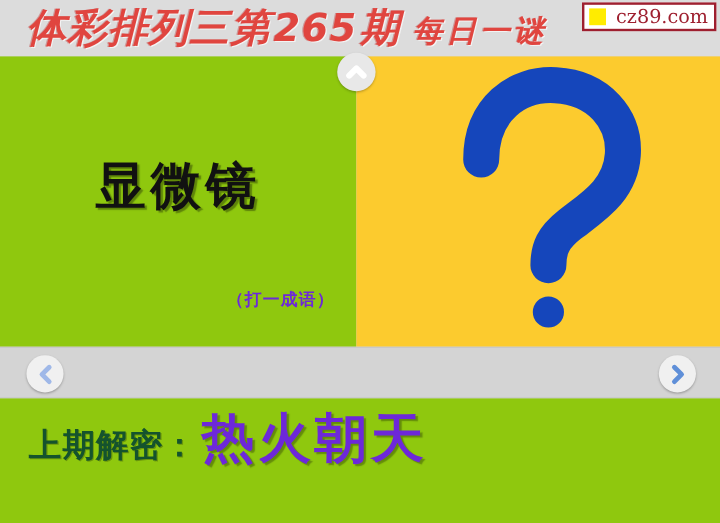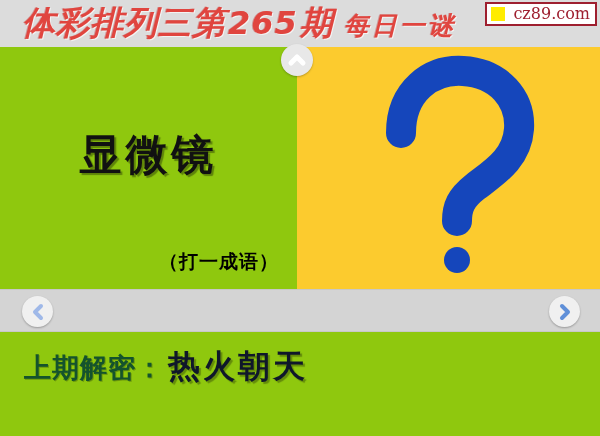--- a/index.html
+++ b/index.html
@@ -112,26 +112,26 @@
     font-family: "DejaVu Sans", "Liberation Sans", sans-serif;
     font-size: 42px;
     font-weight: bold;
     letter-spacing: 4px;
     color: #111111;
     text-shadow: 2px 2px 1px rgba(0,0,0,0.35);
   }
   .riddle-hint {
     position: absolute;
     right: 18px;
-    bottom: 14px;
-    font-family: "DejaVu Sans", "Liberation Sans", sans-serif;
-    font-size: 19px;
+    bottom: 30px;
+    font-family: "DejaVu Sans", "Liberation Sans", sans-serif;
+    font-size: 14px;
     font-weight: bold;
     letter-spacing: 1px;
-    color: #000000;
+    color: #6d28d9;
   }
   .qmark {
     position: absolute;
     left: 0; right: 0; top: 0; bottom: 0;
     display: flex;
     align-items: flex-start;
     justify-content: center;
     padding-top: 8px;
     box-sizing: border-box;
   }
@@ -198,24 +198,24 @@
   .answer-label {
     font-family: "DejaVu Sans", "Liberation Sans", sans-serif;
     font-size: 27px;
     font-weight: bold;
     letter-spacing: 1px;
     color: #14532d;
     text-shadow: 1px 1px 0 rgba(0,0,0,0.25);
   }
   .answer-value {
     font-family: "DejaVu Sans", "Liberation Sans", sans-serif;
-    font-size: 32px;
+    font-size: 44px;
     font-weight: bold;
     letter-spacing: 3px;
-    color: #0f172a;
+    color: #6d28d9;
     text-shadow: 2px 2px 1px rgba(0,0,0,0.3);
     padding-left: 4px;
   }
 </style>
 </head>
 <body>
 
 <div class="stage">
 
   <div class="header">

